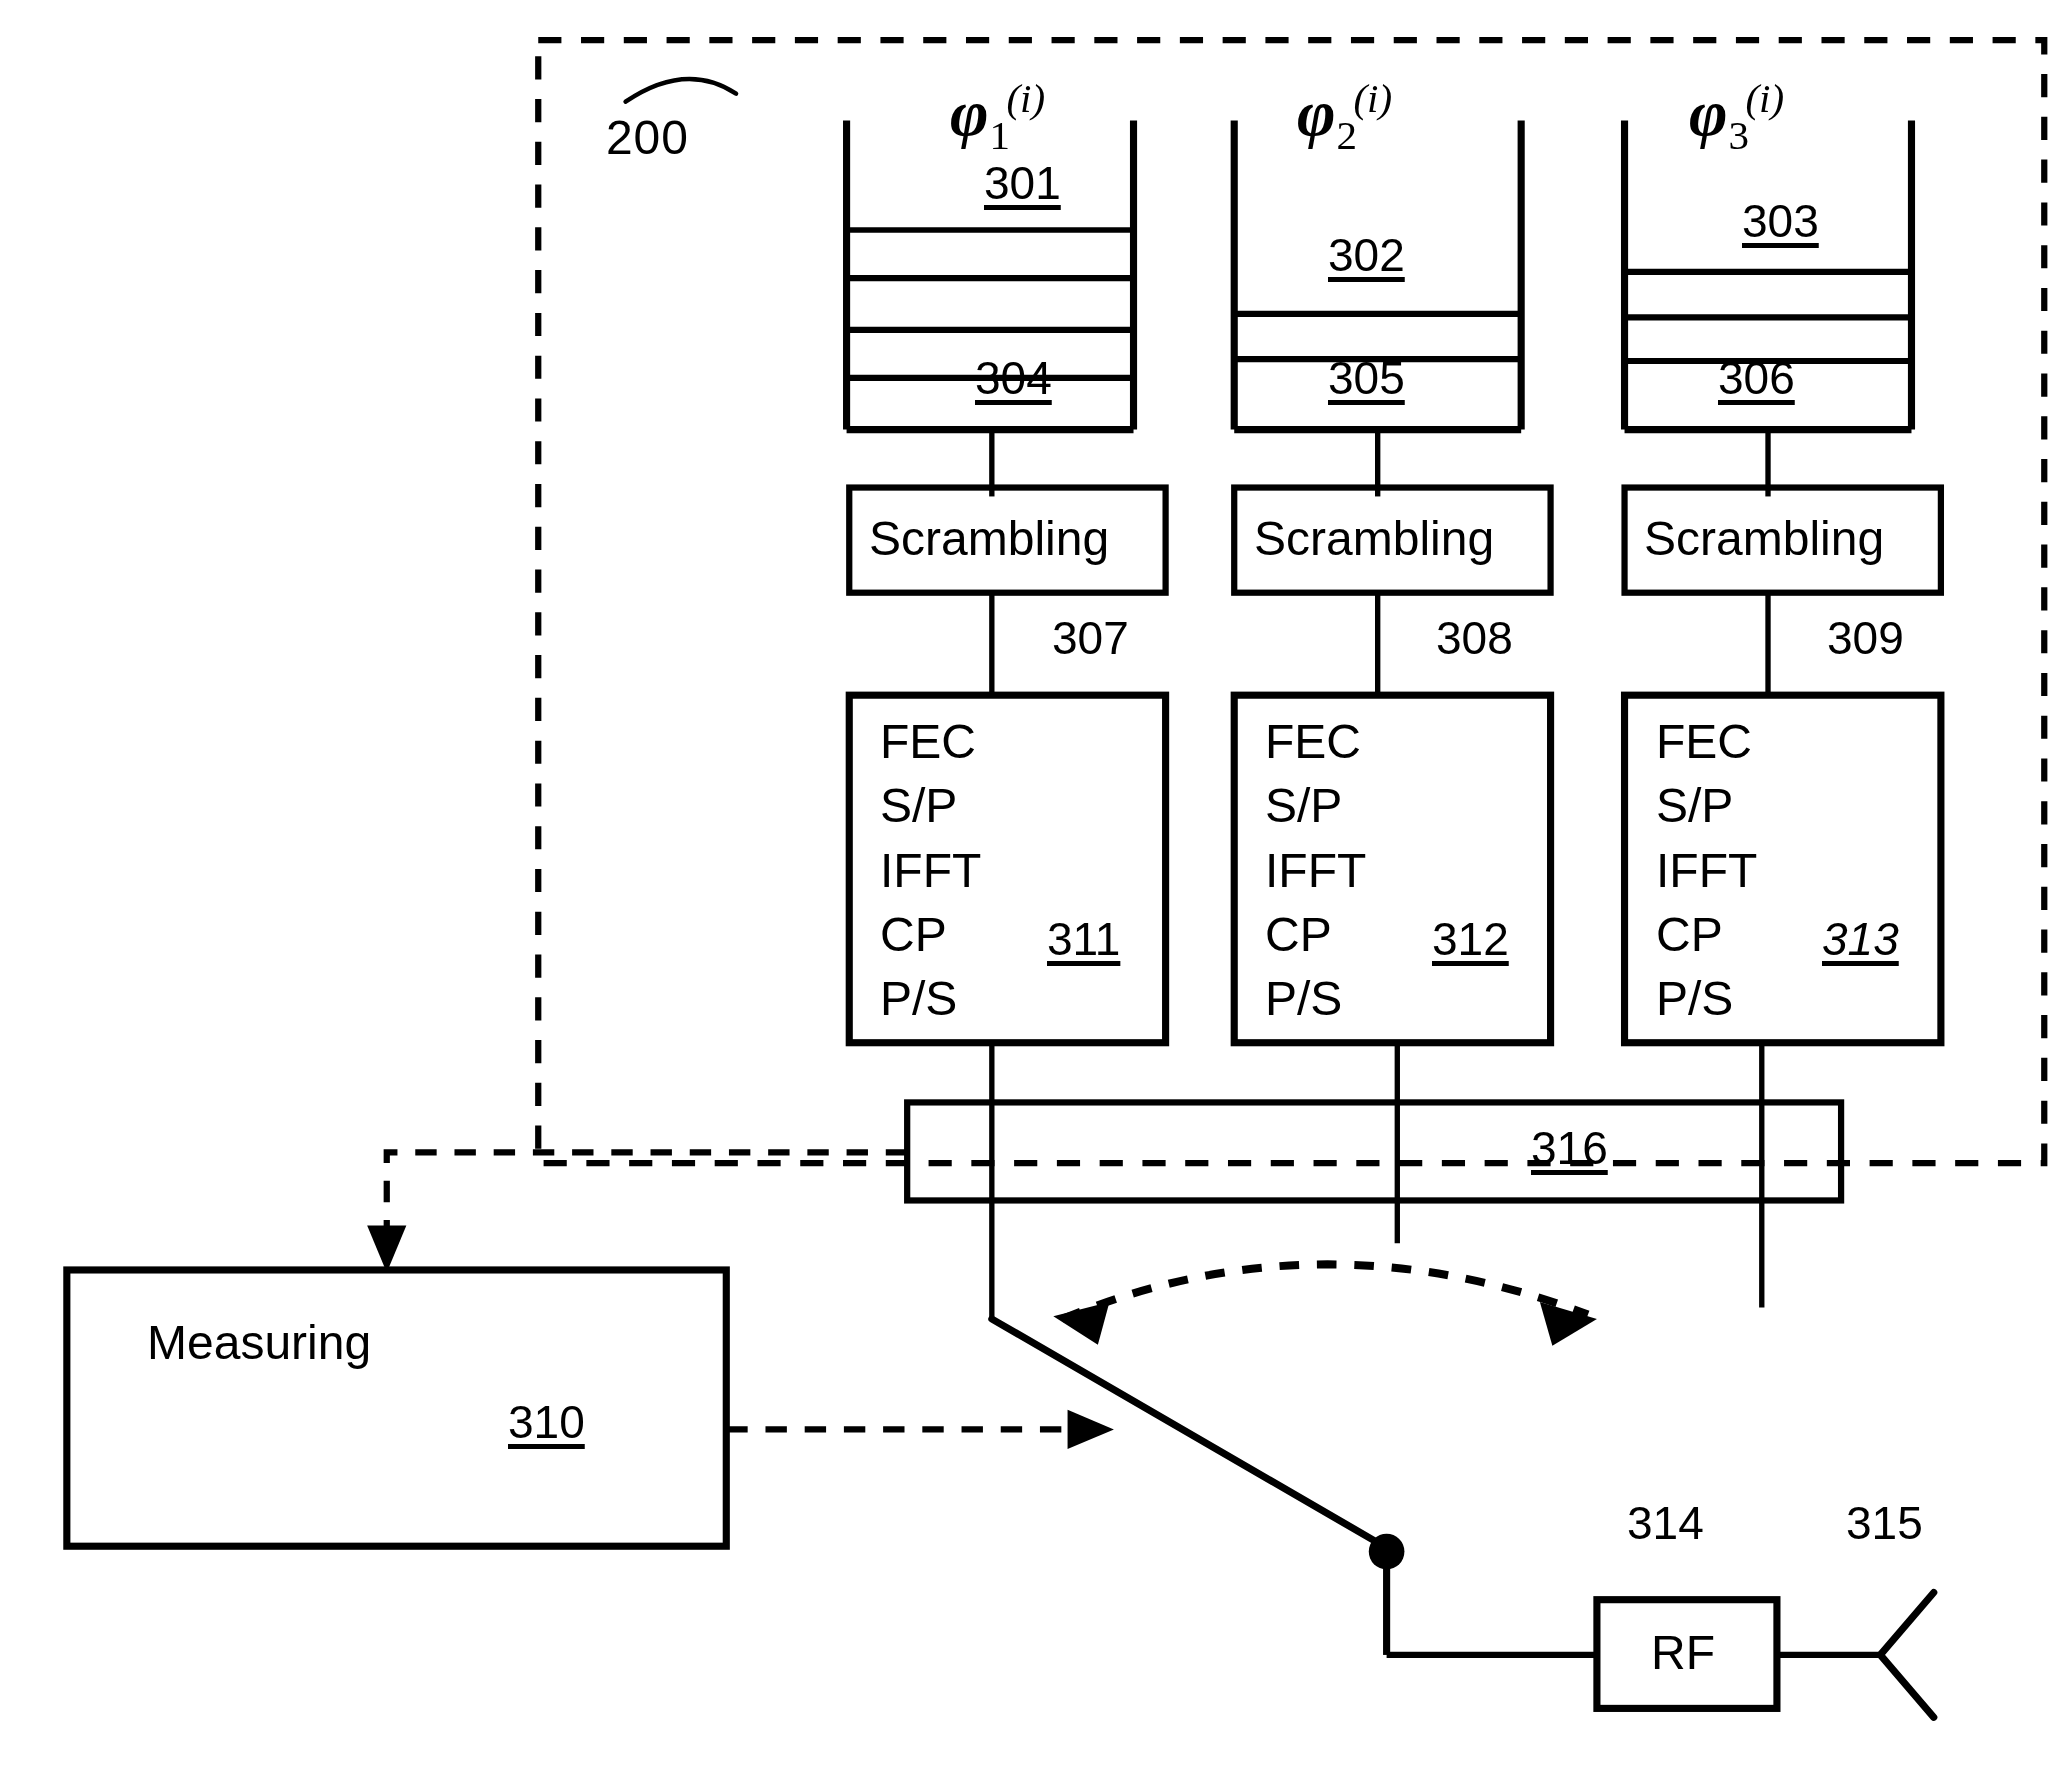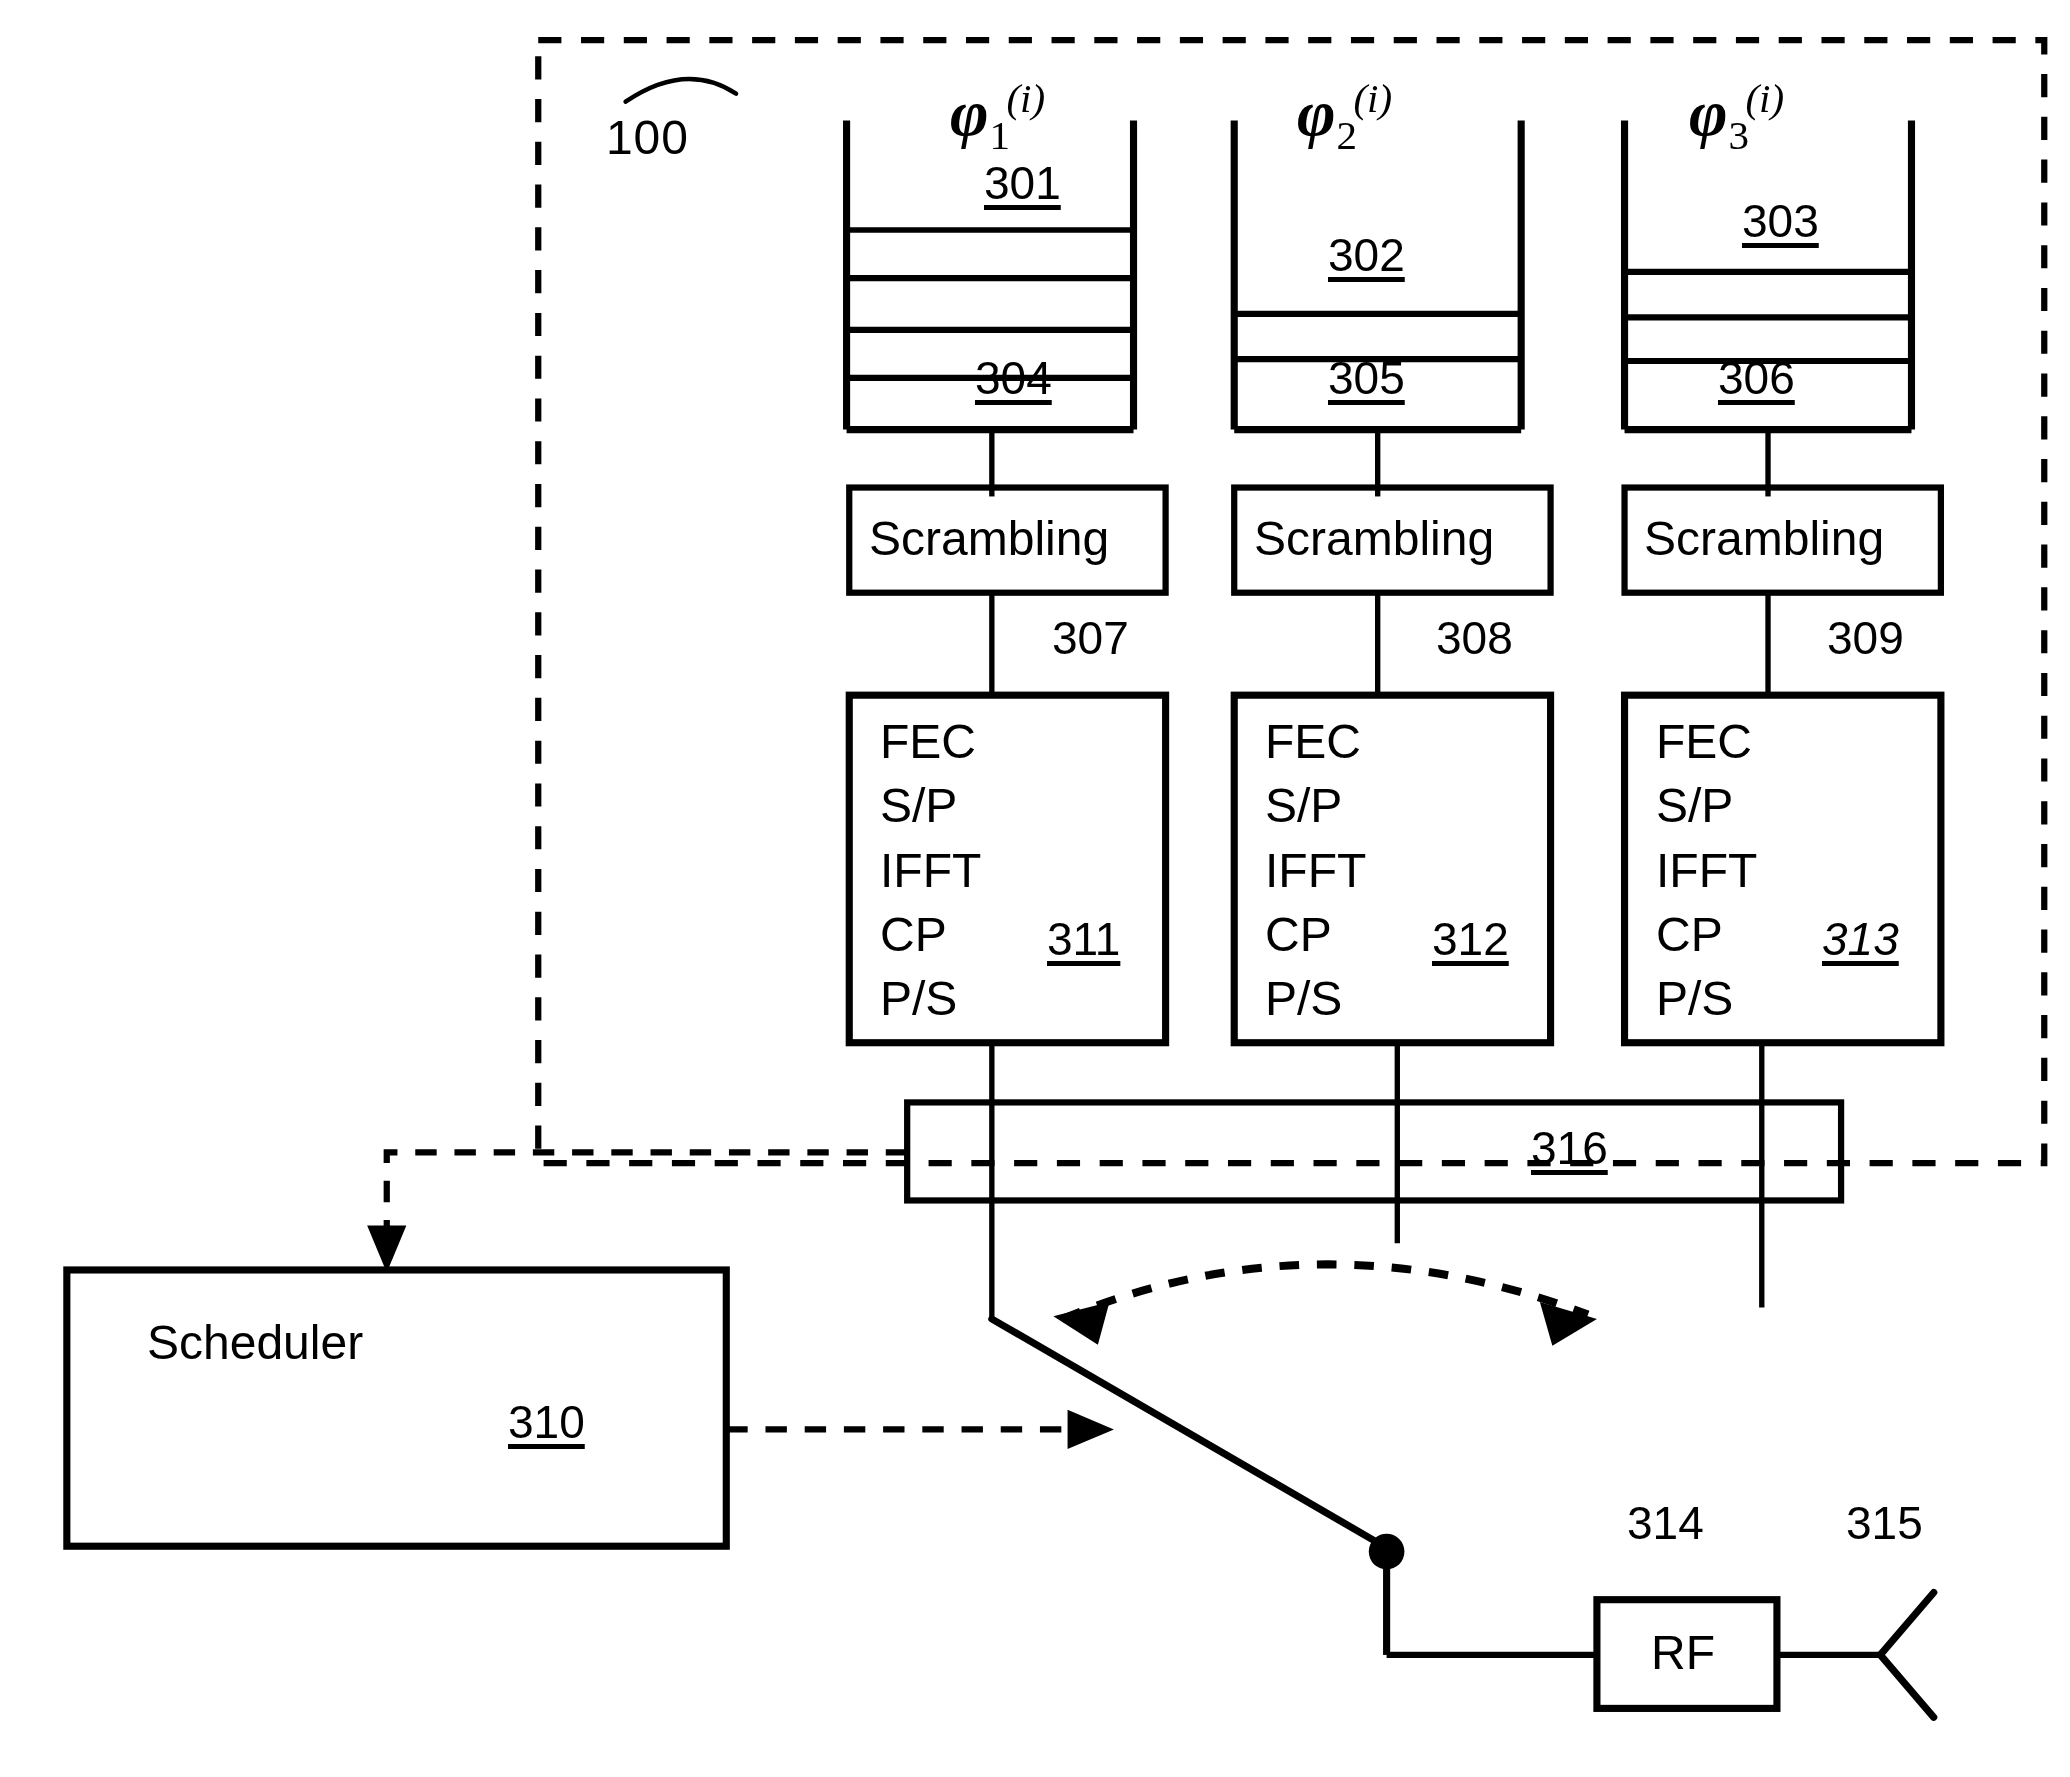--- a/index.html
+++ b/index.html
@@ -148,21 +148,21 @@
 
     <rect x="75" y="1425" width="740" height="310" fill="none" stroke="#000" stroke-width="8"></rect>
 
     <path d="M 1018 1293 L 434 1293 L 434 1400" fill="none" stroke="#000" stroke-width="7" stroke-dasharray="24 20"></path>
     <polygon points="434,1428 412,1375 456,1375" fill="#000"></polygon>
 
     <line x1="815" y1="1604" x2="1222" y2="1604" stroke="#000" stroke-width="7" stroke-dasharray="24 20"></line>
     <polygon points="1250,1604 1198,1582 1198,1626" fill="#000"></polygon>
   </svg>
 
-  <div class="lbl num100" style="left:606px; top:114px;">100</div>
+  <div class="lbl num100" style="left:606px; top:114px;">200</div>
 
   <div class="phi" style="left:918px; top:78px;margin-left:32px;">
     <span>φ</span><span class="sub">1</span><span class="sup">(i)</span>
   </div>
   <div class="lbl ref" style="left:984px; top:160px;">301</div>
   <div class="lbl ref" style="left:975px; top:355px;">304</div>
 
   <div class="phi" style="left:1297px; top:78px;">
     <span>φ</span><span class="sub">2</span><span class="sup">(i)</span>
   </div>
@@ -199,21 +199,21 @@
 
   <div class="lbl boxtext" style="left:1656px; top:718px;">FEC</div>
   <div class="lbl boxtext" style="left:1656px; top:782px;">S/P</div>
   <div class="lbl boxtext" style="left:1656px; top:847px;">IFFT</div>
   <div class="lbl boxtext" style="left:1656px; top:911px;">CP</div>
   <div class="lbl boxtext" style="left:1656px; top:975px;">P/S</div>
   <div class="lbl ref" style="left:1822px; top:916px;font-style:italic;">313</div>
 
   <div class="lbl ref" style="left:1531px; top:1125px;">316</div>
 
-  <div class="lbl boxtext" style="left:147px; top:1319px;">Scheduler</div>
+  <div class="lbl boxtext" style="left:147px; top:1319px;">Measuring</div>
   <div class="lbl ref" style="left:484px; top:1399px;margin-left:24px;">310</div>
 
   <div class="lbl boxtext" style="left:1651px; top:1629px;">RF</div>
   <div class="lbl ref-plain" style="left:1627px; top:1500px;">314</div>
   <div class="lbl ref-plain" style="left:1846px; top:1500px;">315</div>
 
 </div>
 
 
 </body></html>

